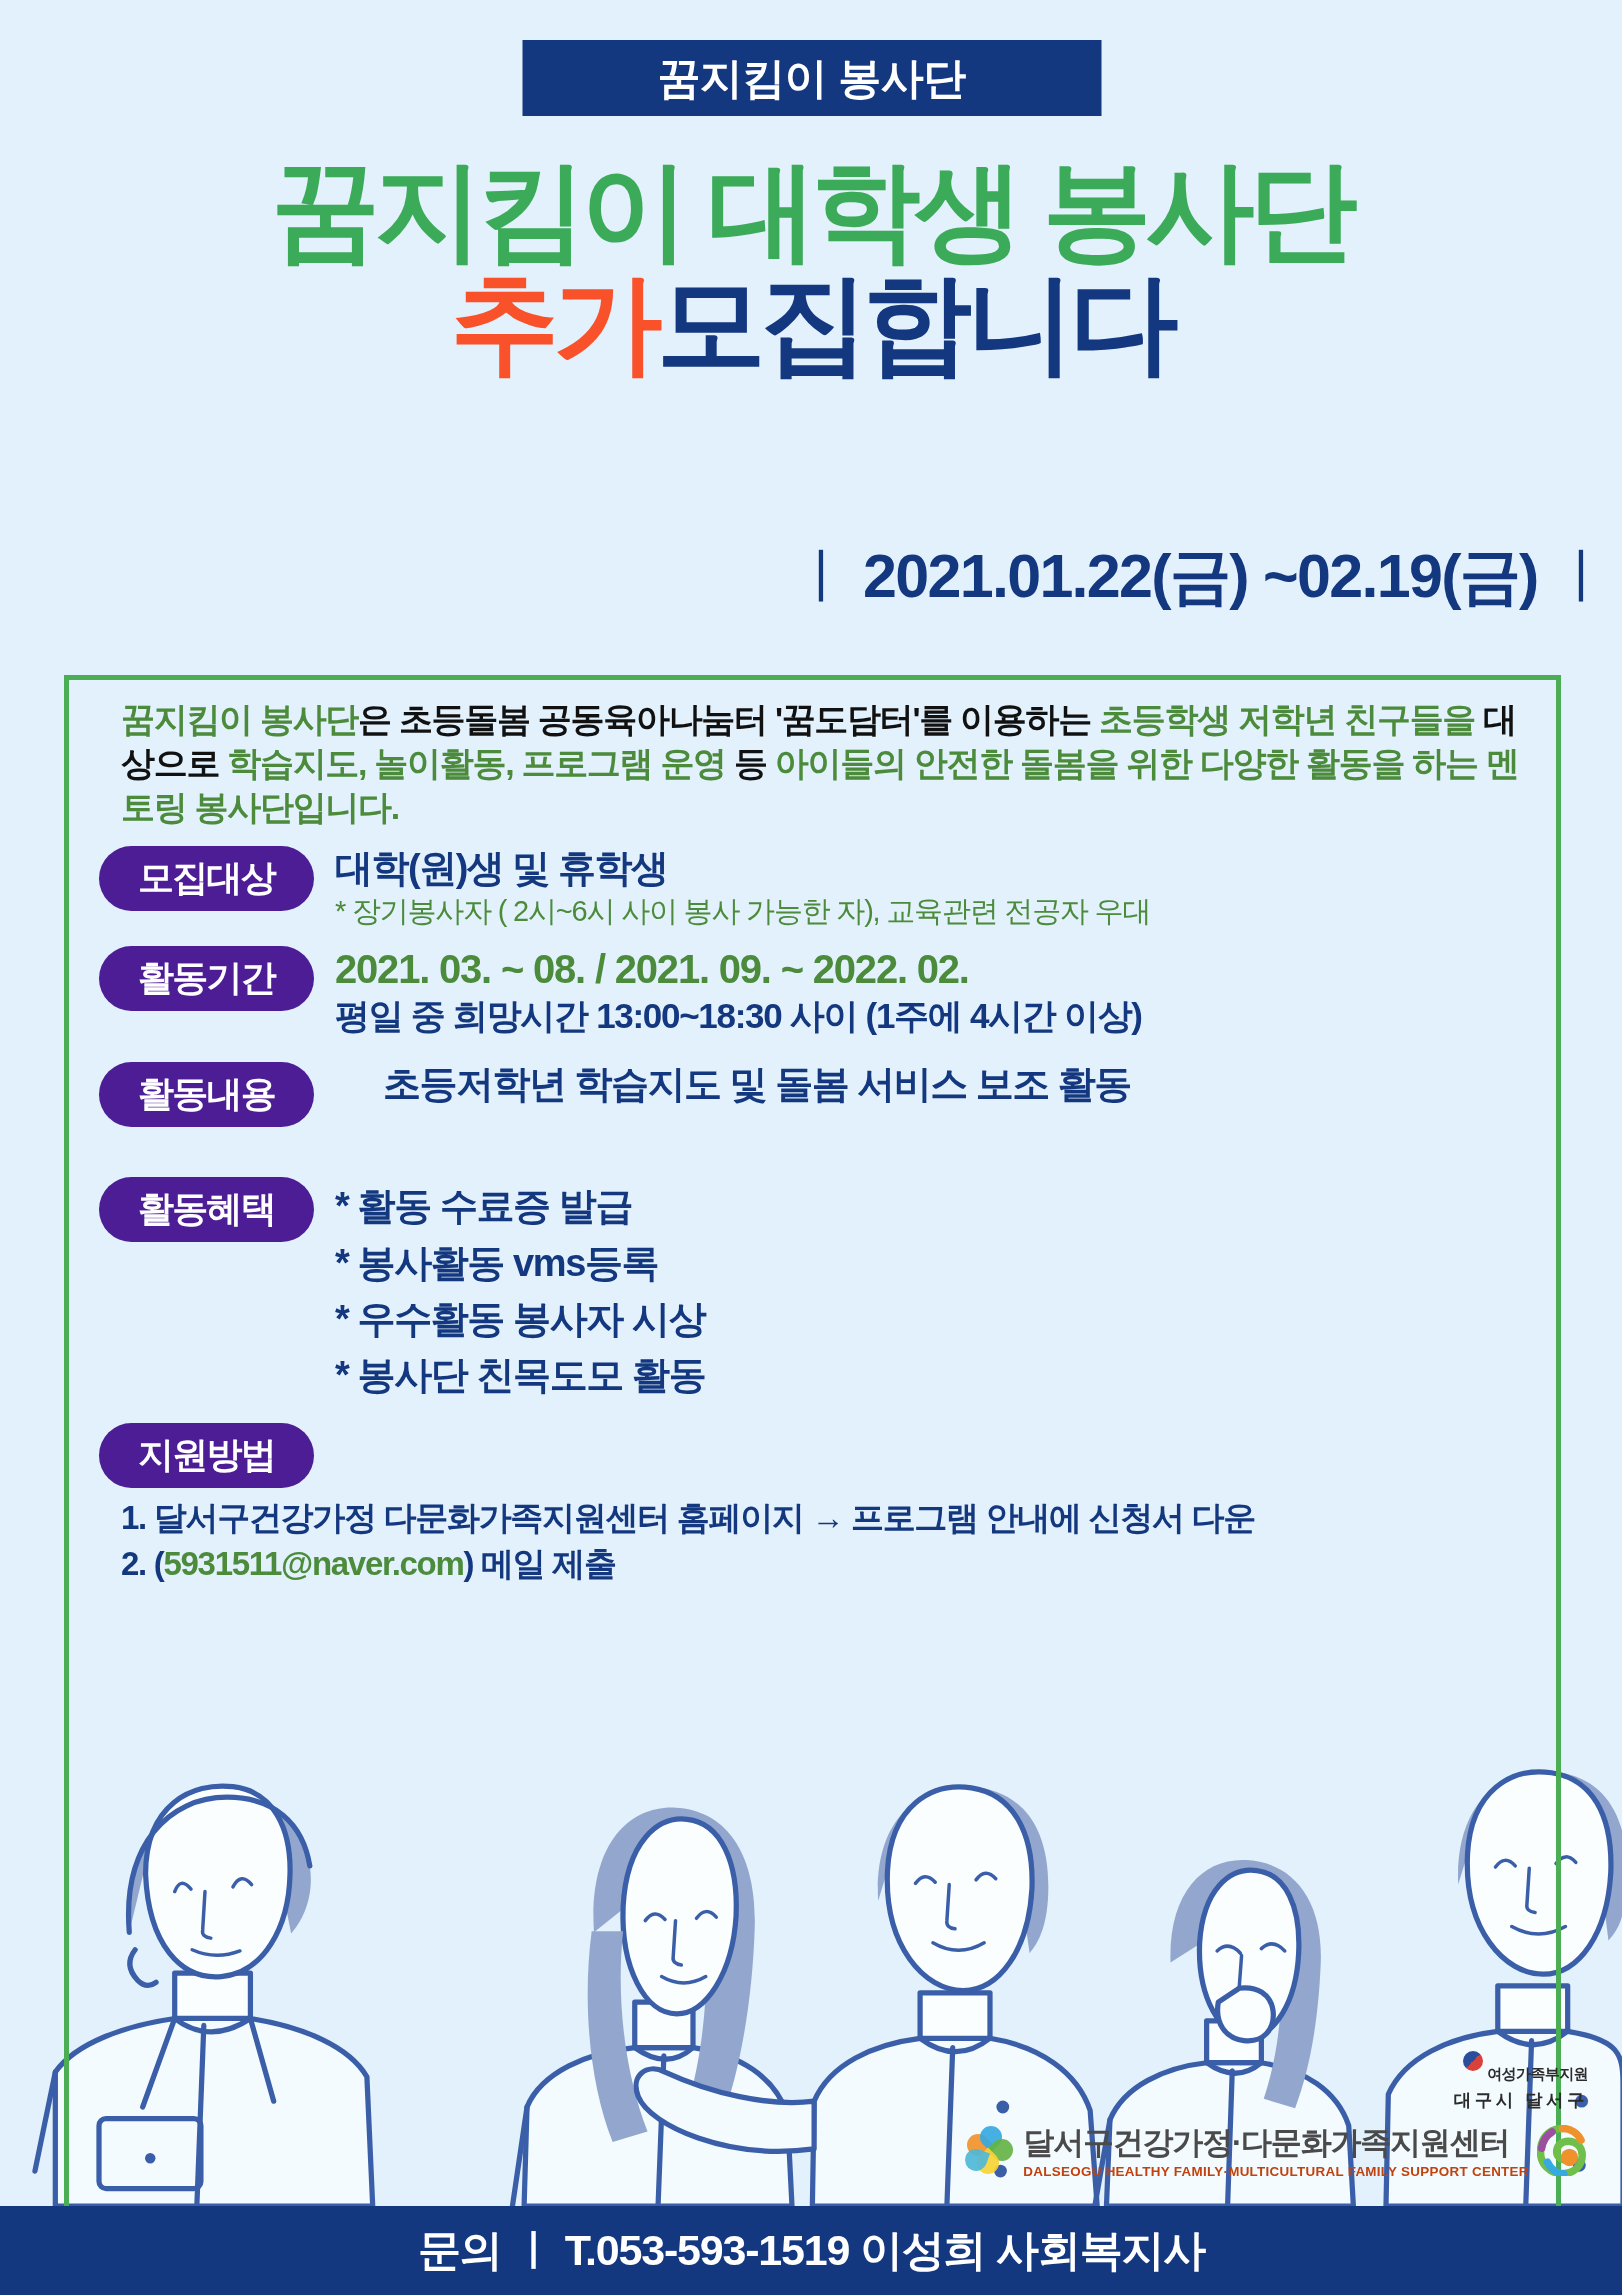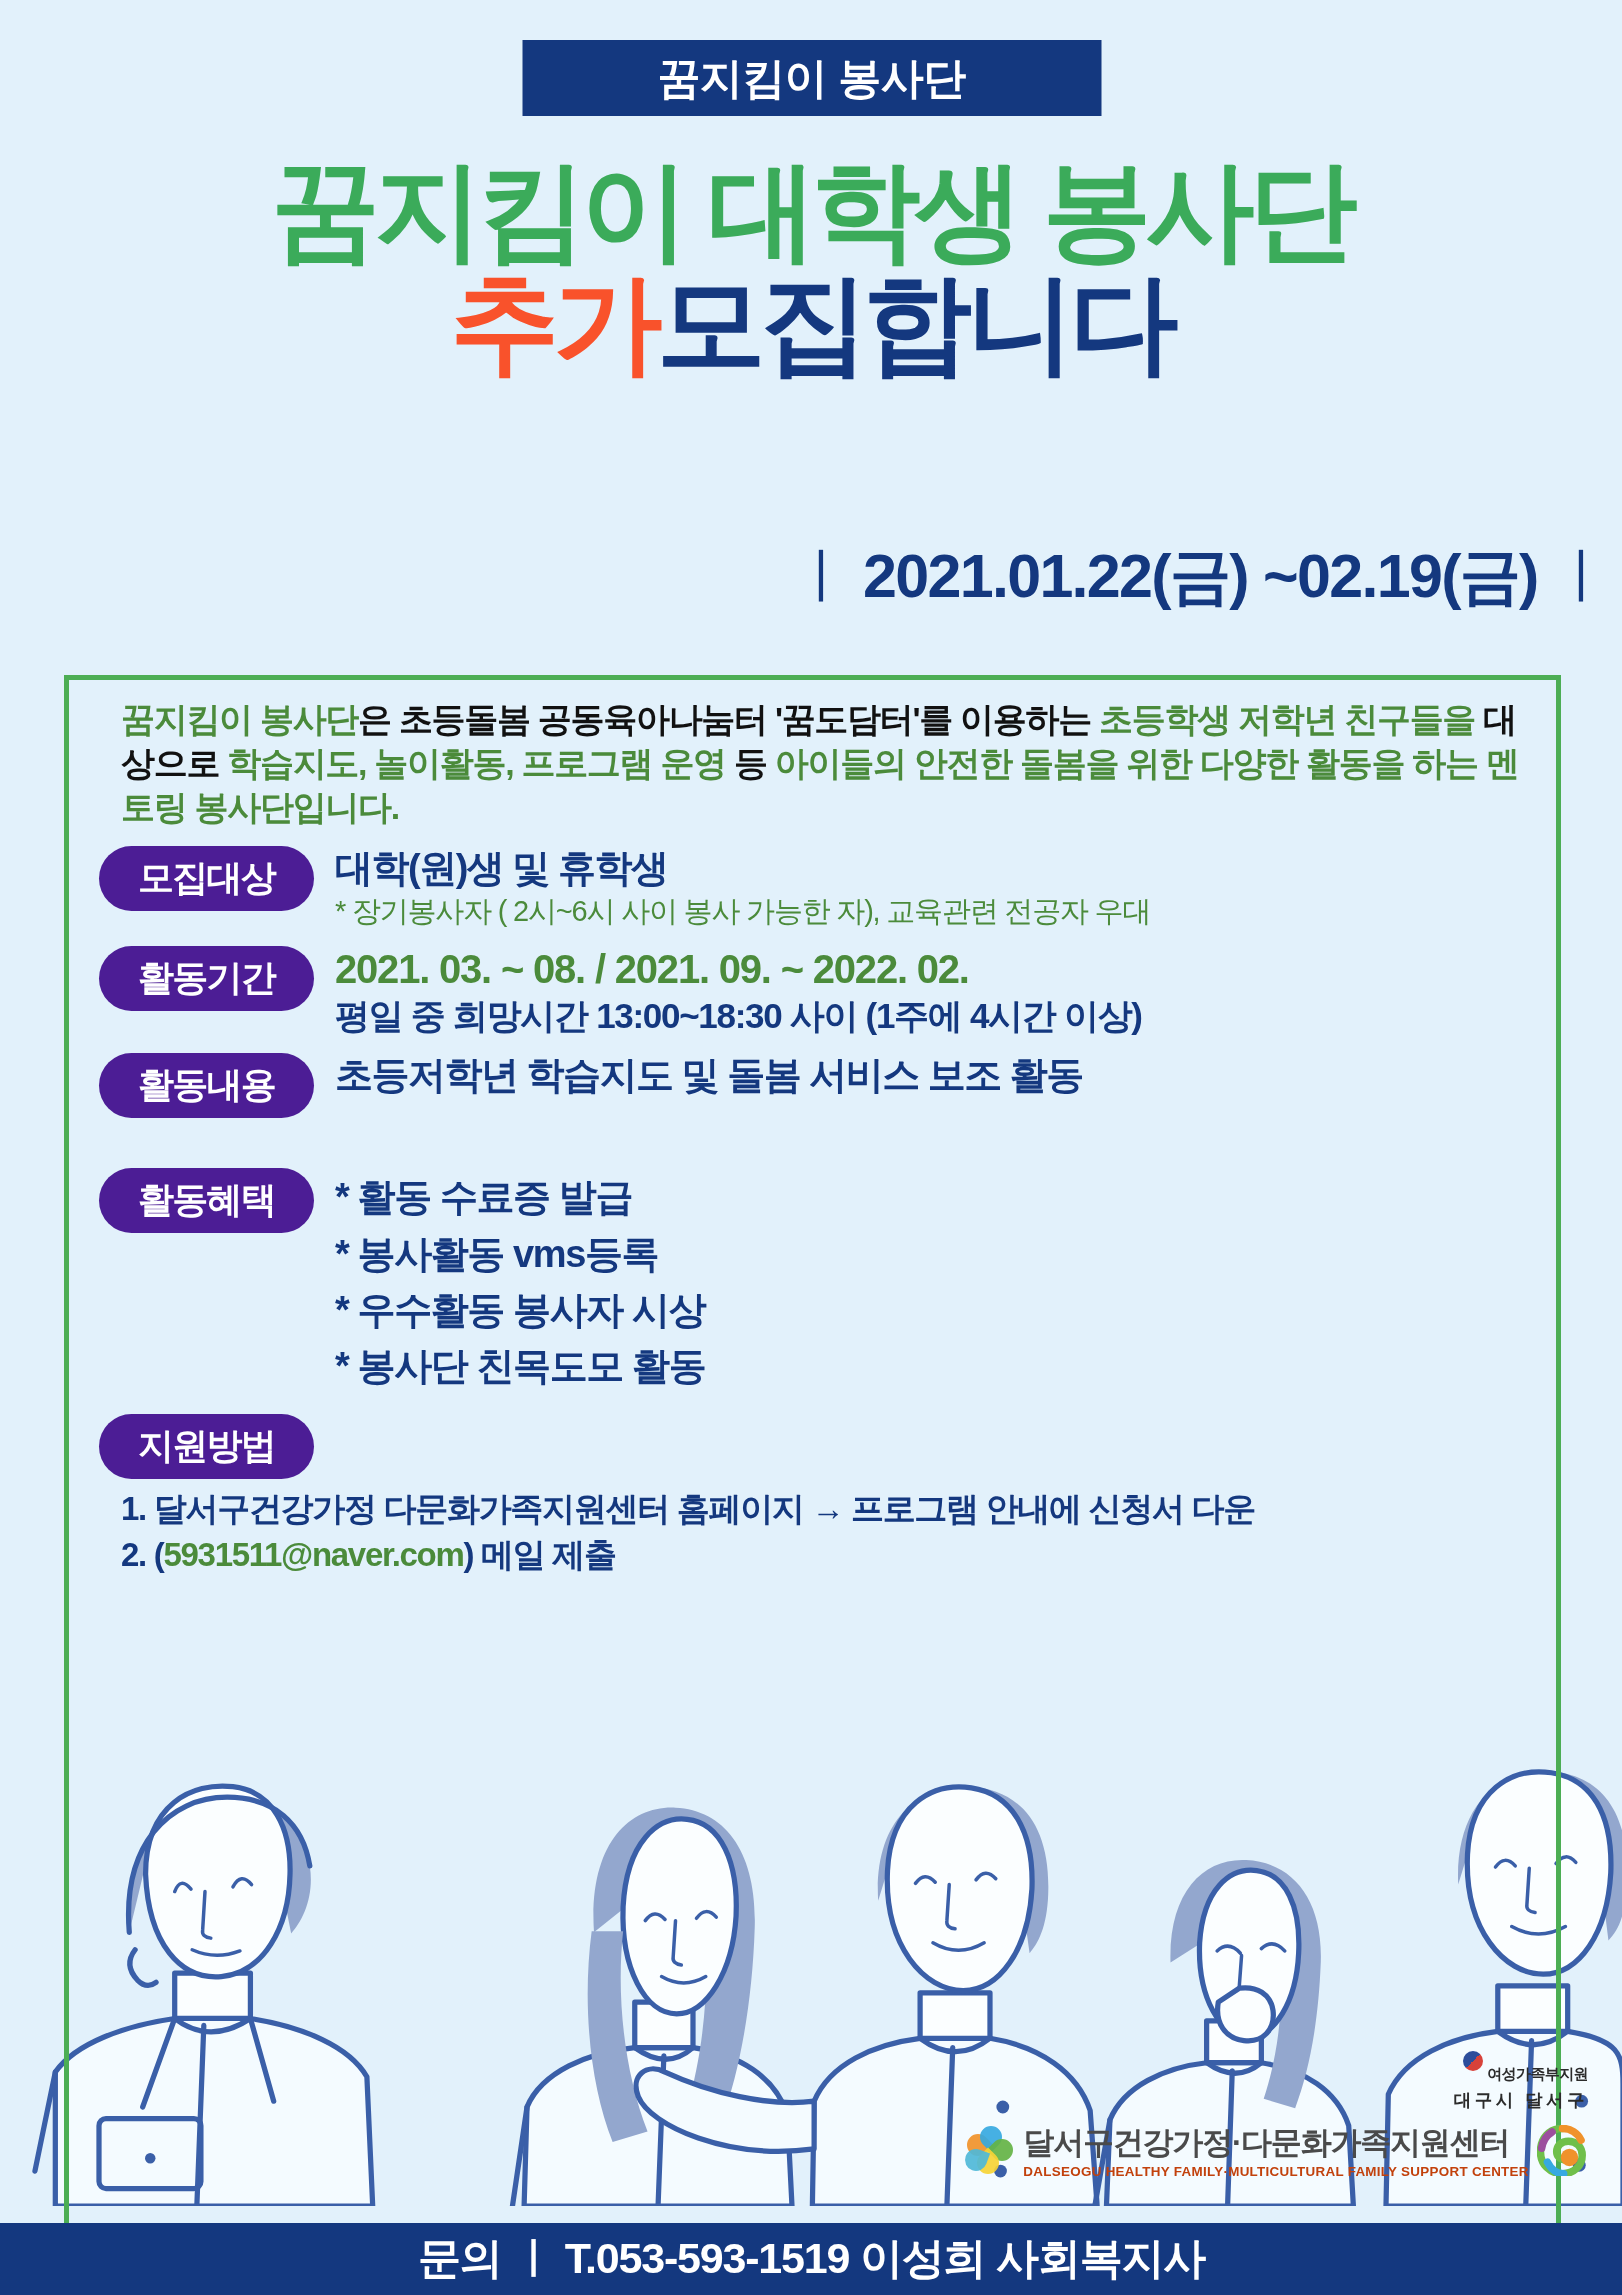--- a/index.html
+++ b/index.html
@@ -259,21 +259,21 @@
     margin-top:1.2px;
   }
   #center-logo .swirl {
     width:51px; height:51px; flex:0 0 auto; position:relative;
   }
 
   
   #footer {
     position:absolute;
     left:0; right:0; bottom:0;
-    height:72px;
+    height:89px;
     background:#14387f;
     display:flex;
     align-items:center;
     justify-content:center;
     z-index:8;
   }
   #footer .footer-text {
     color:#ffffff;
     font-size:43px;
     font-weight:700;
@@ -316,21 +316,21 @@
     </div>
 
     <div class="row">
       <div class="pill">활동기간</div>
       <div class="row-body">
         <div class="line-primary-green">2021. 03. ~ 08. / 2021. 09. ~ 2022. 02.</div>
         <div class="line-sub-navy">평일 중 희망시간 13:00~18:30 사이  (1주에 4시간 이상)</div>
       </div>
     </div>
 
-    <div class="row" style="margin-top:16px;">
+    <div class="row" style="margin-top:25px;gap:48px;">
       <div class="pill">활동내용</div>
       <div class="row-body">
         <div class="line-primary-navy">초등저학년 학습지도 및 돌봄 서비스 보조 활동</div>
       </div>
     </div>
 
     <div class="row" style="margin-top:50px;">
       <div class="pill">활동혜택</div>
       <div class="row-body">
         <div class="bullet-line">* 활동 수료증 발급</div>

